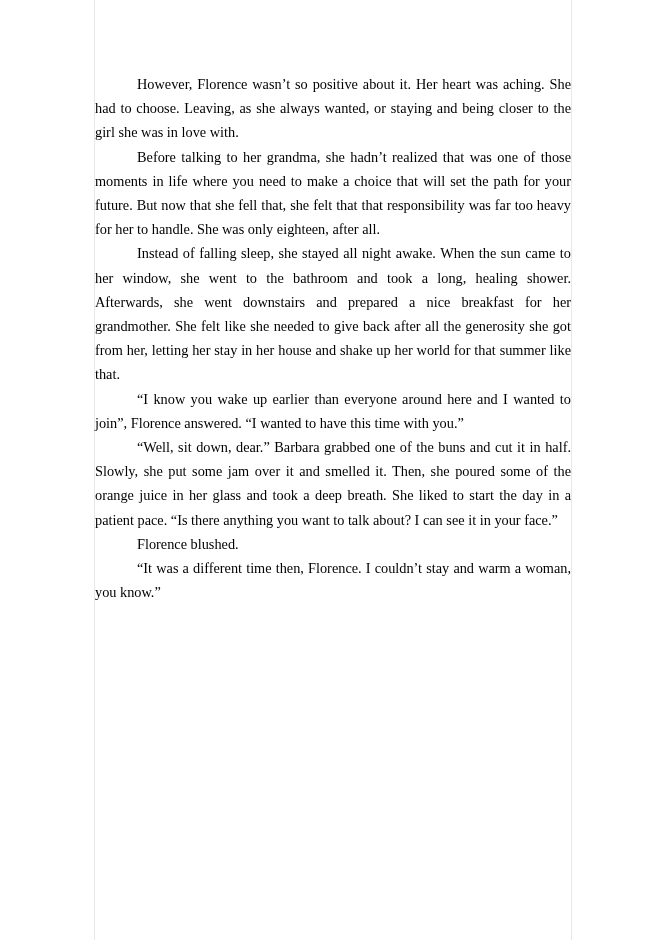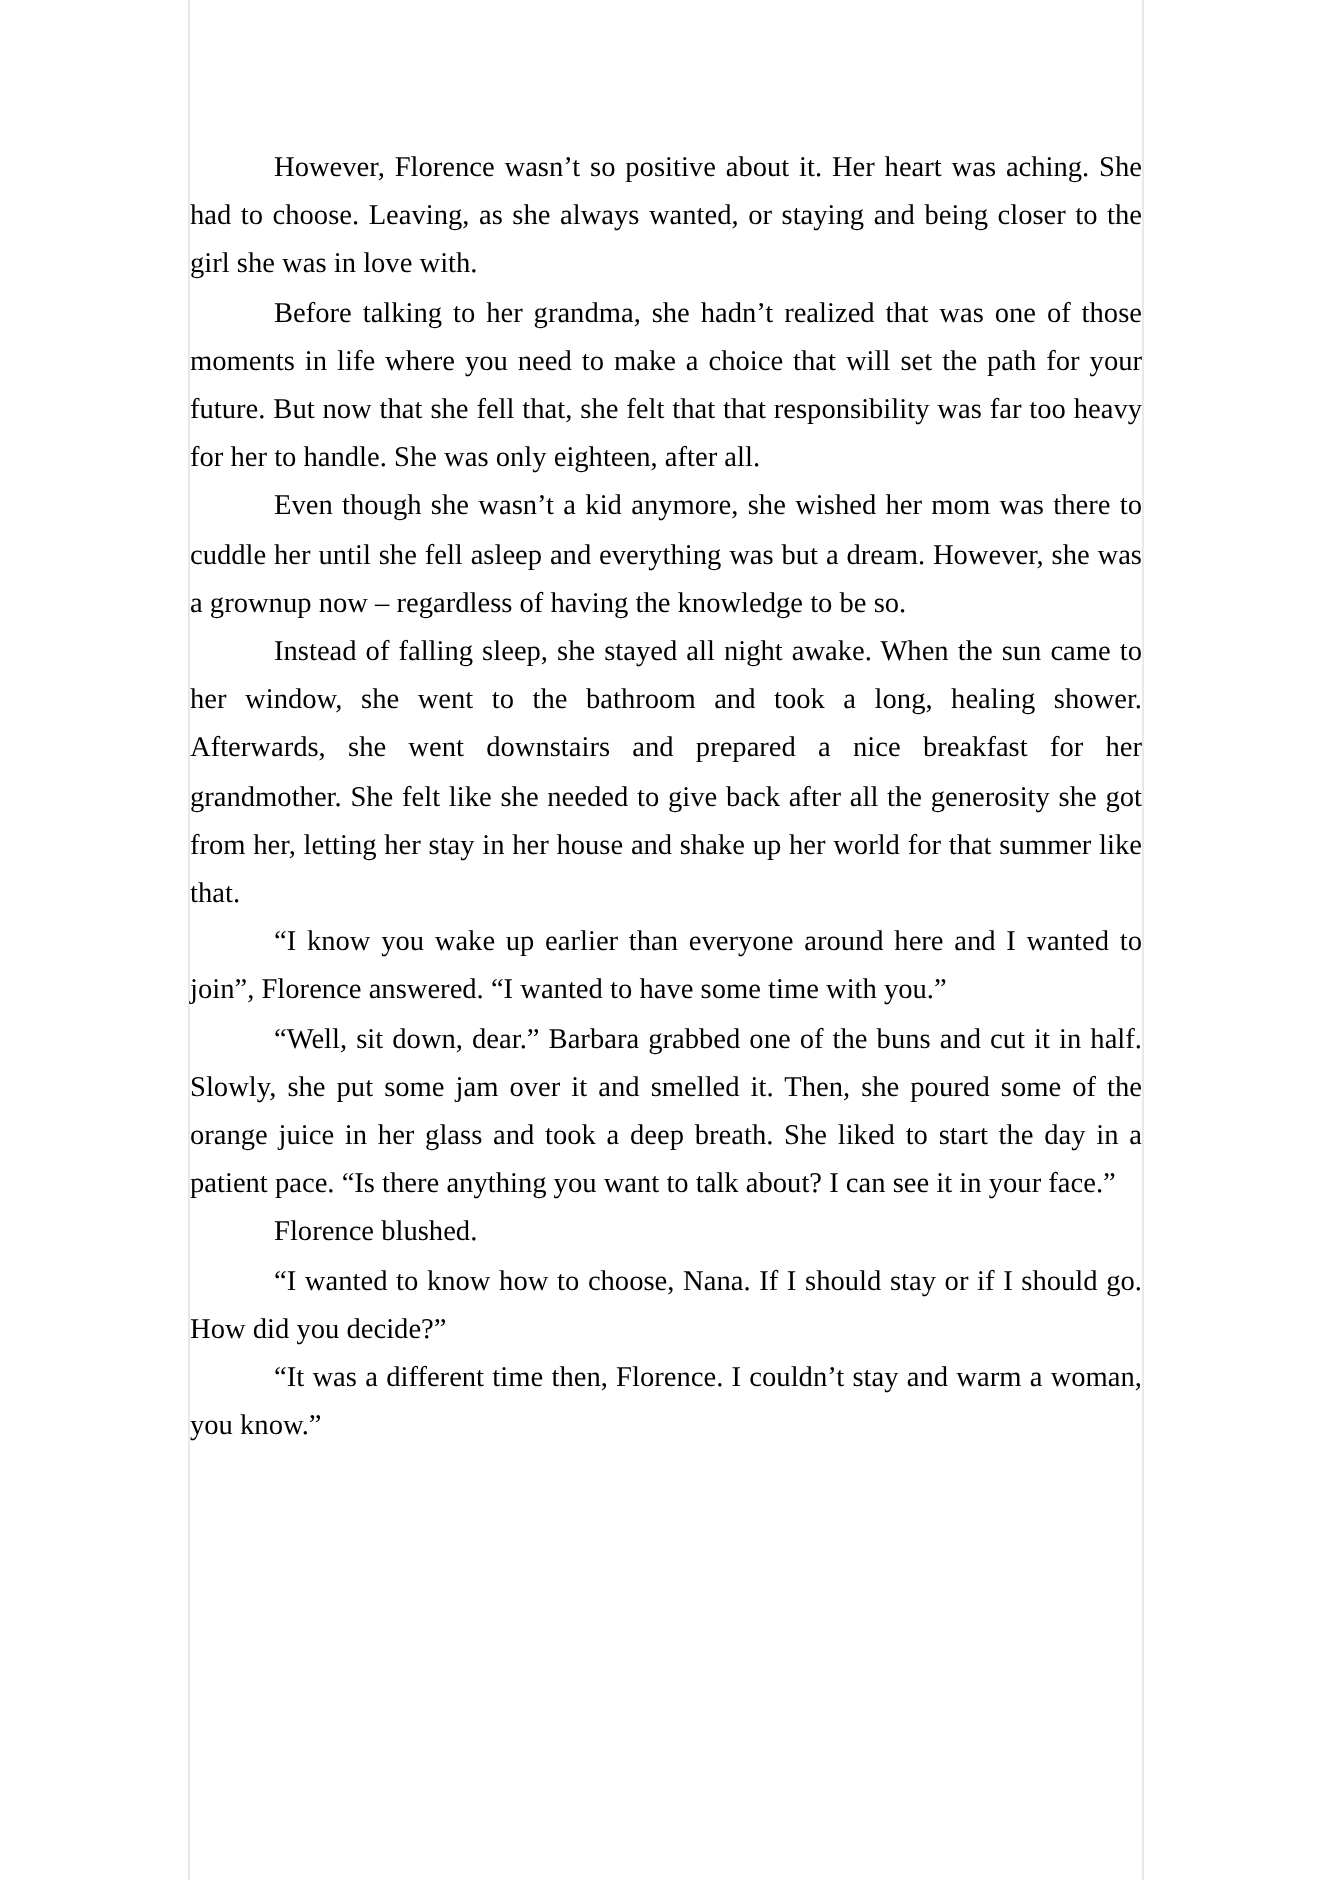--- a/index.html
+++ b/index.html
@@ -64,21 +64,19 @@
 </head>
 <body>
 
 <div class="page">
   <div class="page-rule-left"></div>
   <div class="page-rule-right"></div>
 
   <div class="content">
     <p class="para">However, Florence wasn’t so positive about it. Her heart was aching. She had to choose. Leaving, as she always wanted, or staying and being closer to the girl she was in love with.</p>
     <p class="para">Before talking to her grandma, she hadn’t realized that was one of those moments in life where you need to make a choice that will set the path for your future. But now that she fell that, she felt that that responsibility was far too heavy for her to handle. She was only eighteen, after all.</p>
-    <p class="para">Even though she wasn’t a kid anymore, she wished her mom was there to cuddle her until she fell asleep and everything was but a dream. However, she was a grownup now – regardless of having the knowledge to be so.</p>
     <p class="para">Instead of falling sleep, she stayed all night awake. When the sun came to her window, she went to the bathroom and took a long, healing shower. Afterwards, she went downstairs and prepared a nice breakfast for her grandmother. She felt like she needed to give back after all the generosity she got from her, letting her stay in her house and shake up her world for that summer like that.</p>
-    <p class="para">“I know you wake up earlier than everyone around here and I wanted to join”, Florence answered. “I wanted to have some time with you.”</p>
+    <p class="para">“I know you wake up earlier than everyone around here and I wanted to join”, Florence answered. “I wanted to have this time with you.”</p>
     <p class="para">“Well, sit down, dear.” Barbara grabbed one of the buns and cut it in half. Slowly, she put some jam over it and smelled it. Then, she poured some of the orange juice in her glass and took a deep breath. She liked to start the day in a patient pace. “Is there anything you want to talk about? I can see it in your face.”</p>
     <p class="para">Florence blushed.</p>
-    <p class="para">“I wanted to know how to choose, Nana. If I should stay or if I should go. How did you decide?”</p>
     <p class="para">“It was a different time then, Florence. I couldn’t stay and warm a woman, you know.”</p>
   </div>
 </div>
 
 </body></html>

